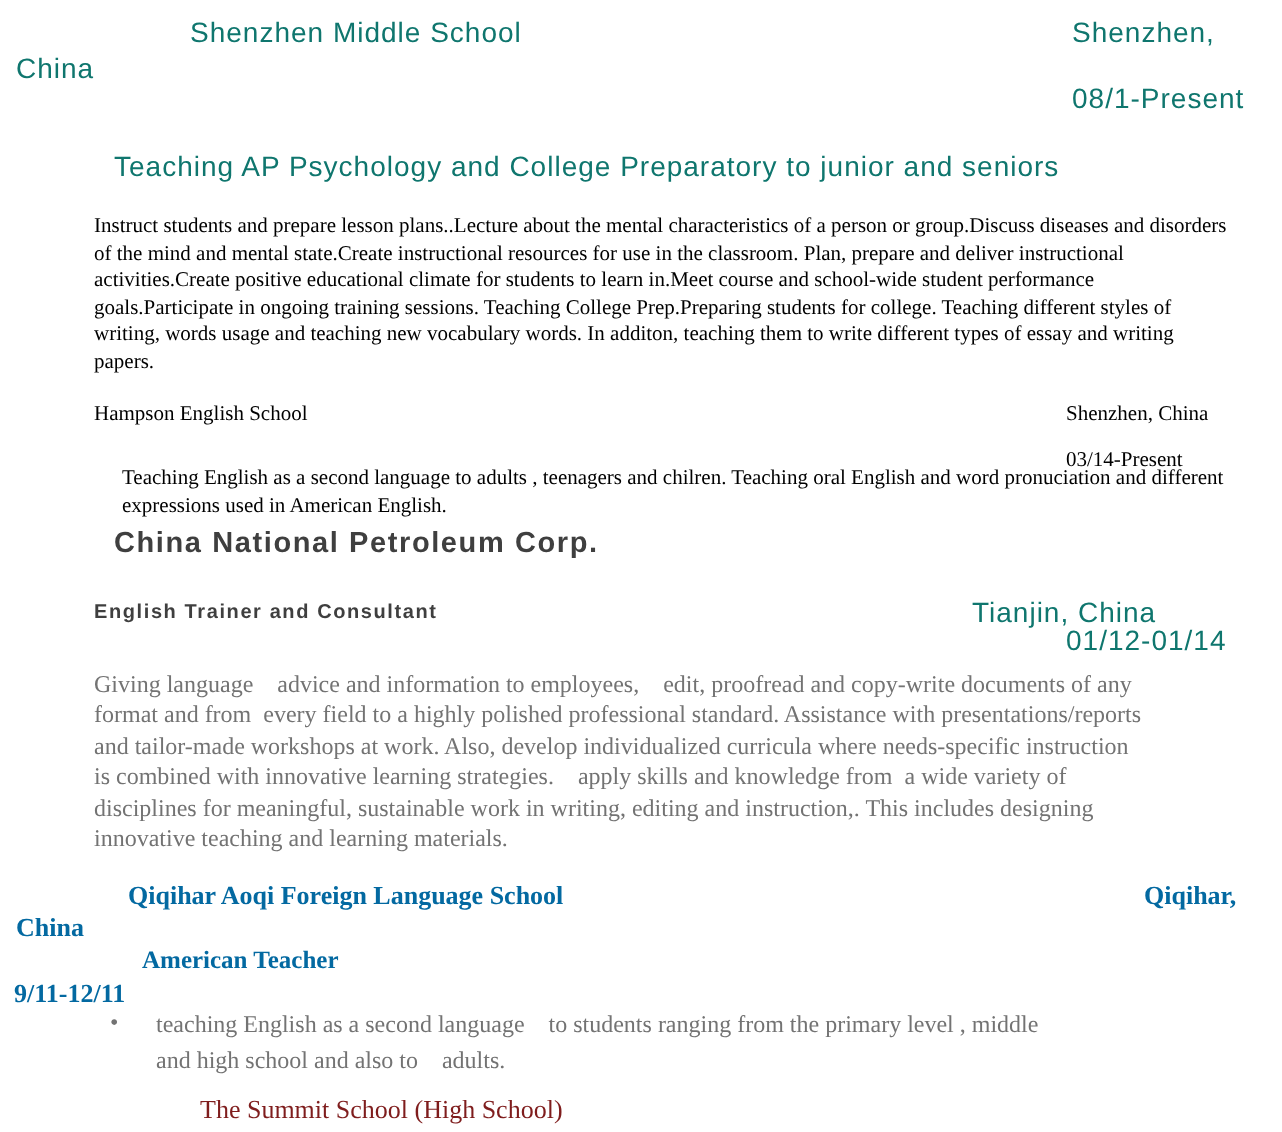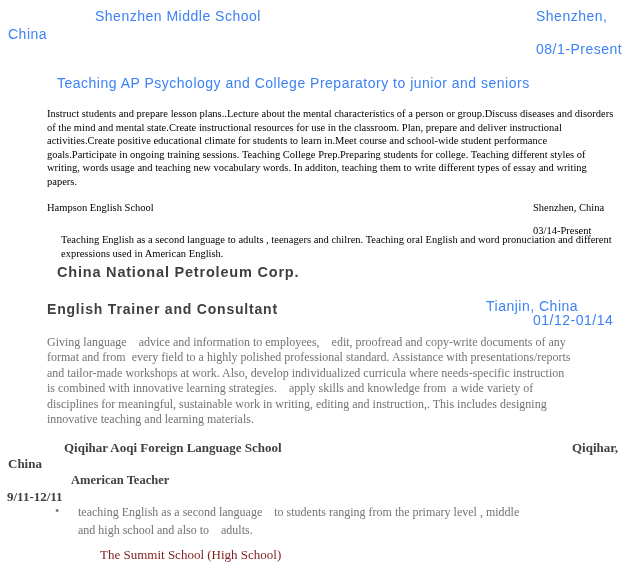--- a/index.html
+++ b/index.html
@@ -13,27 +13,27 @@
     height: 566px;
     overflow: hidden;
   }
   .abs { position: absolute; }
 
   
   .gray-sans {
     font-family: "Liberation Sans", sans-serif;
     font-size: 14px;
     letter-spacing: 0.5px;
-    color: #3b82f6;
+    color: #0f766e;
     white-space: nowrap;
   }
   
   .dark-sans-bold {
     font-family: "Liberation Sans", sans-serif;
-    font-size: 14px;
+    font-size: 10px;
     font-weight: bold;
     letter-spacing: 0.8px;
     color: #3f3f3f;
     white-space: nowrap;
   }
   
   .serif-sm {
     font-family: "Liberation Serif", serif;
     font-size: 10.5px;
     color: #000000;
@@ -47,21 +47,21 @@
     color: #737373;
     line-height: 15.4px;
     white-space: pre;
   }
   .serif-md-wide { line-height: 17.5px; }
   
   .serif-bold {
     font-family: "Liberation Serif", serif;
     font-size: 13px;
     font-weight: bold;
-    color: #404040;
+    color: #0369a1;
     white-space: nowrap;
   }
   .serif-reg-13 {
     font-family: "Liberation Serif", serif;
     font-size: 13px;
     color: #7f1d1d;
     white-space: nowrap;
   }
 </style>
 </head>

